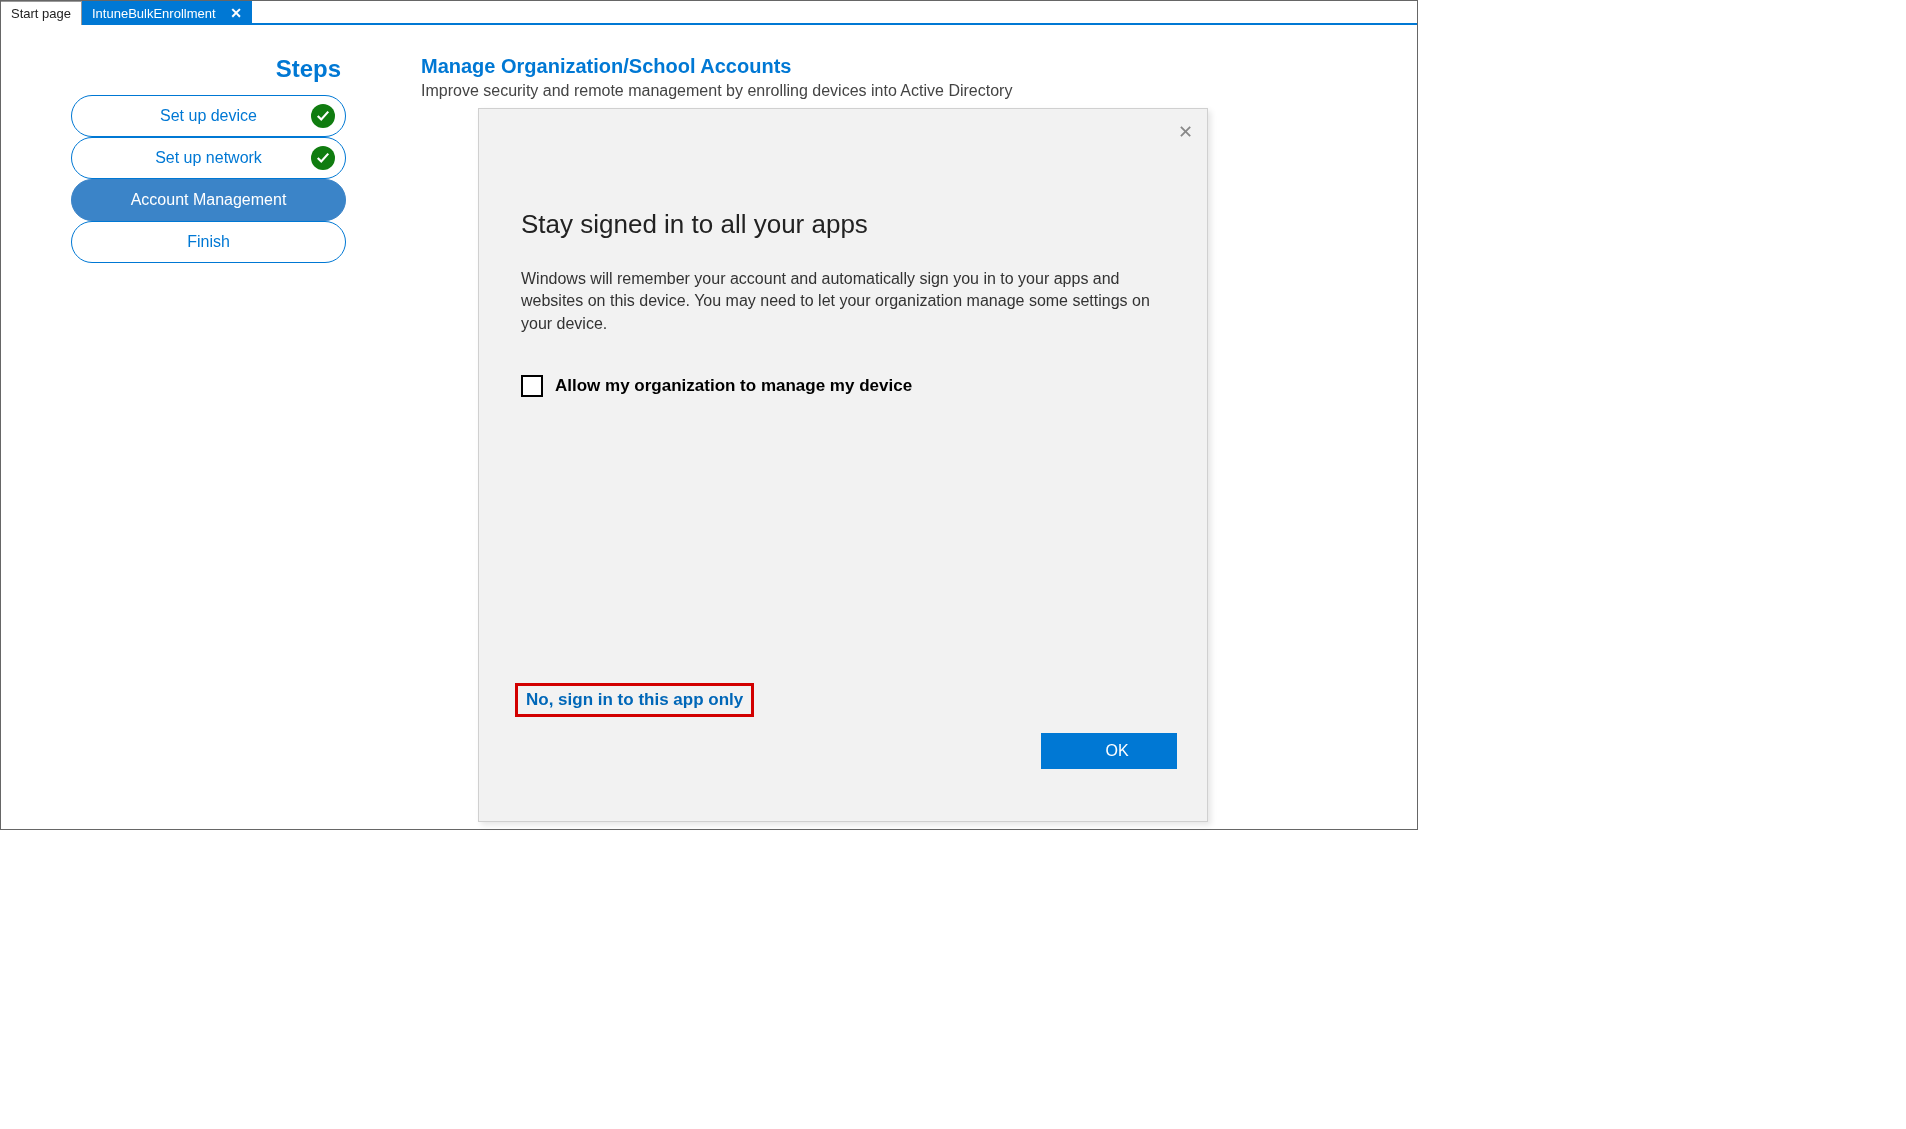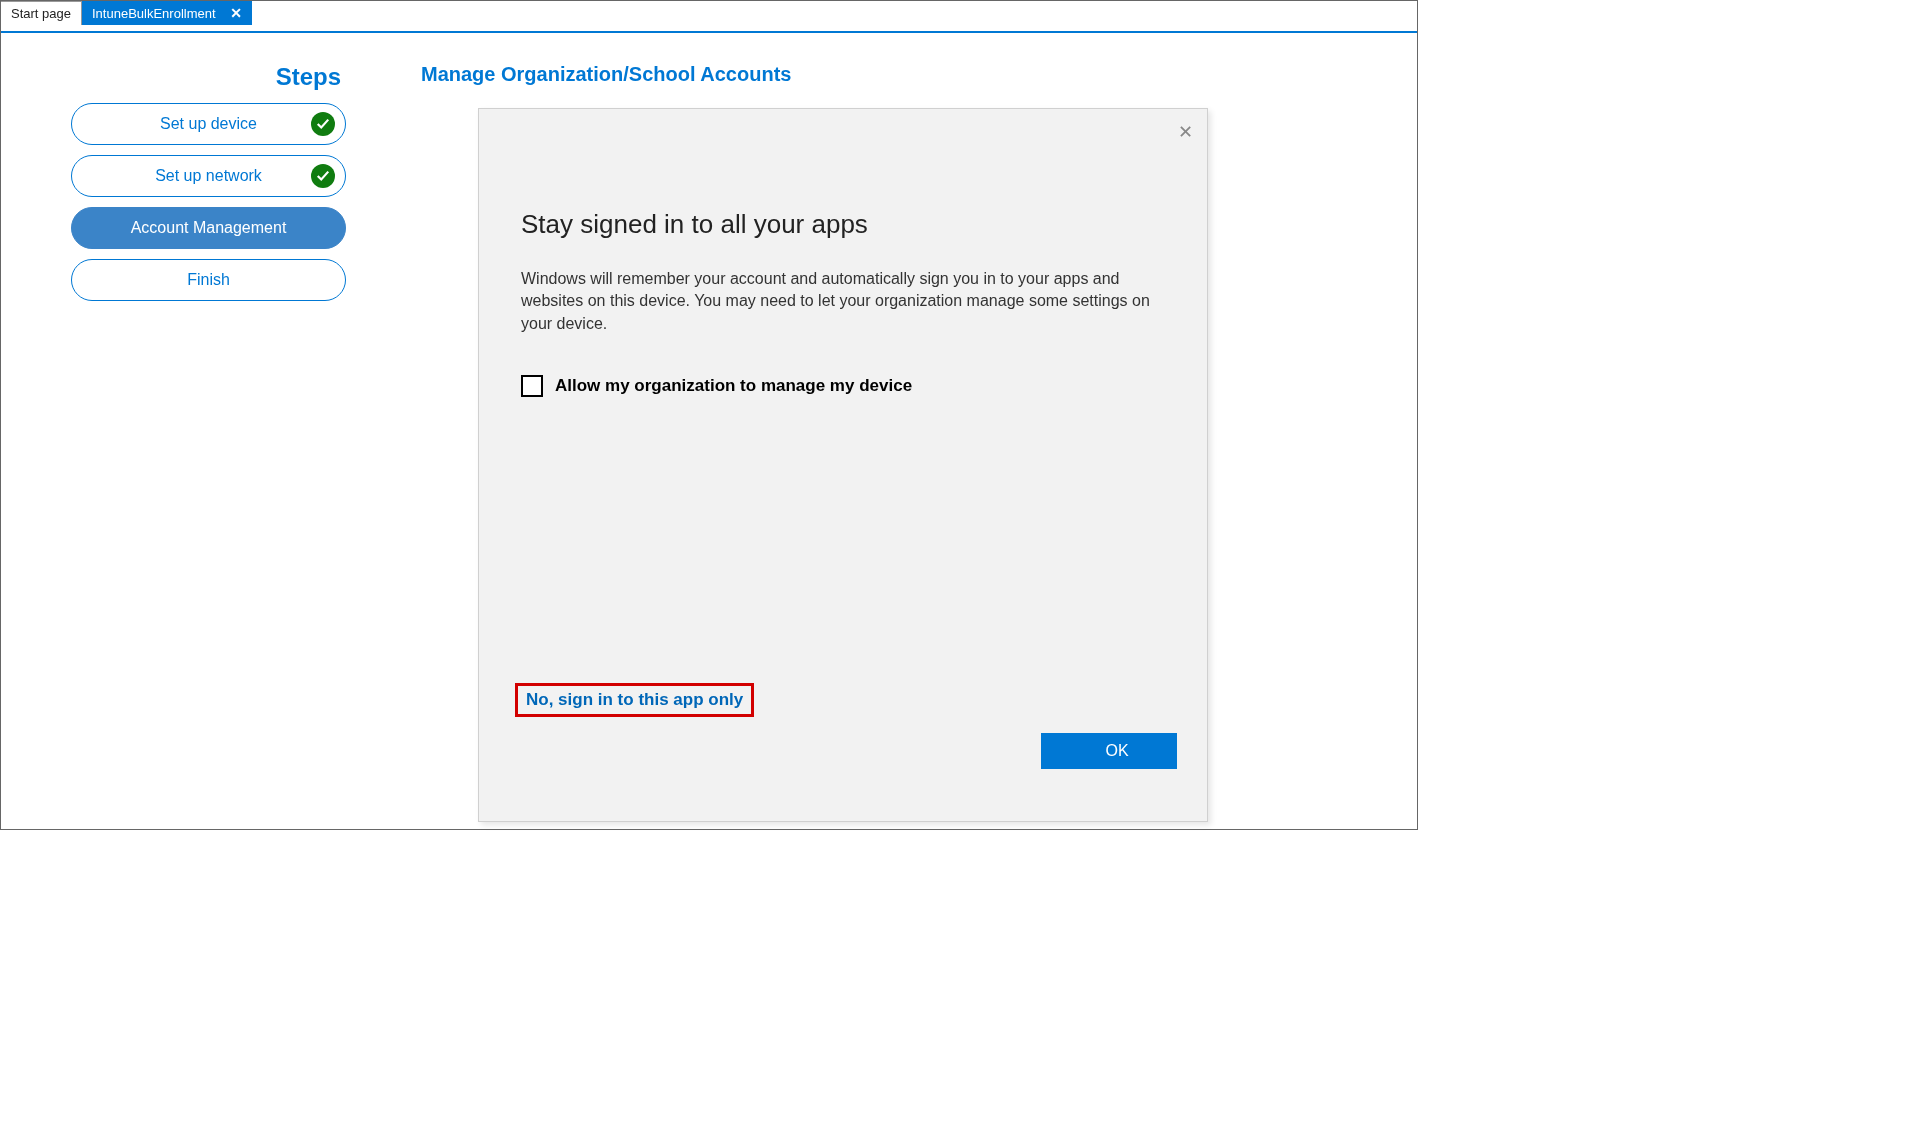--- a/index.html
+++ b/index.html
@@ -13,21 +13,21 @@
   .window {
     position: absolute;
     left: 0; top: 0;
     width: 1418px;
     height: 830px;
     border: 1px solid #666;
     background: #fff;
   }
   .tabs {
     display: flex;
-    height: 32px;
+    height: 24px;
     border-bottom: 2px solid #0078d4;
   }
   .tab {
     display: flex;
     align-items: center;
     padding: 0 10px;
     font-size: 13px;
     border-right: 1px solid #999;
     height: 24px;
     border-top: 1px solid #999;
@@ -64,21 +64,20 @@
   }
   .step-btn {
     display: flex;
     align-items: center;
     justify-content: center;
     position: relative;
     width: 275px;
     height: 42px;
     border: 1px solid #0078d4;
     border-radius: 22px;
-    margin-bottom: 10px;
     color: #0078d4;
     font-size: 16px;
     background: #fff;
     cursor: pointer;
   }
   .step-btn.active {
     background: #3b84c8;
     color: #fff;
     border-color: #3b84c8;
     text-align: right;
@@ -234,20 +233,21 @@
 
 
 
       <div class="step-btn">
         <span>Finish</span>
       </div>
     </div>
 
     <div class="main">
       <h3>Manage Organization/School Accounts</h3>
+      <p class="sub">Improve security and remote management by enrolling devices into Active Directory</p>
     </div>
 
   </div>
 
   <div class="dialog">
     <span class="dialog-close">✕</span>
     <div class="dialog-body">
       <h1 class="dialog-title">Stay signed in to all your apps</h1>
       <p class="dialog-text">Windows will remember your account and automatically sign you in to your apps and websites on this device. You may need to let your organization manage some settings on your device.</p>
       <div class="checkbox-row">

